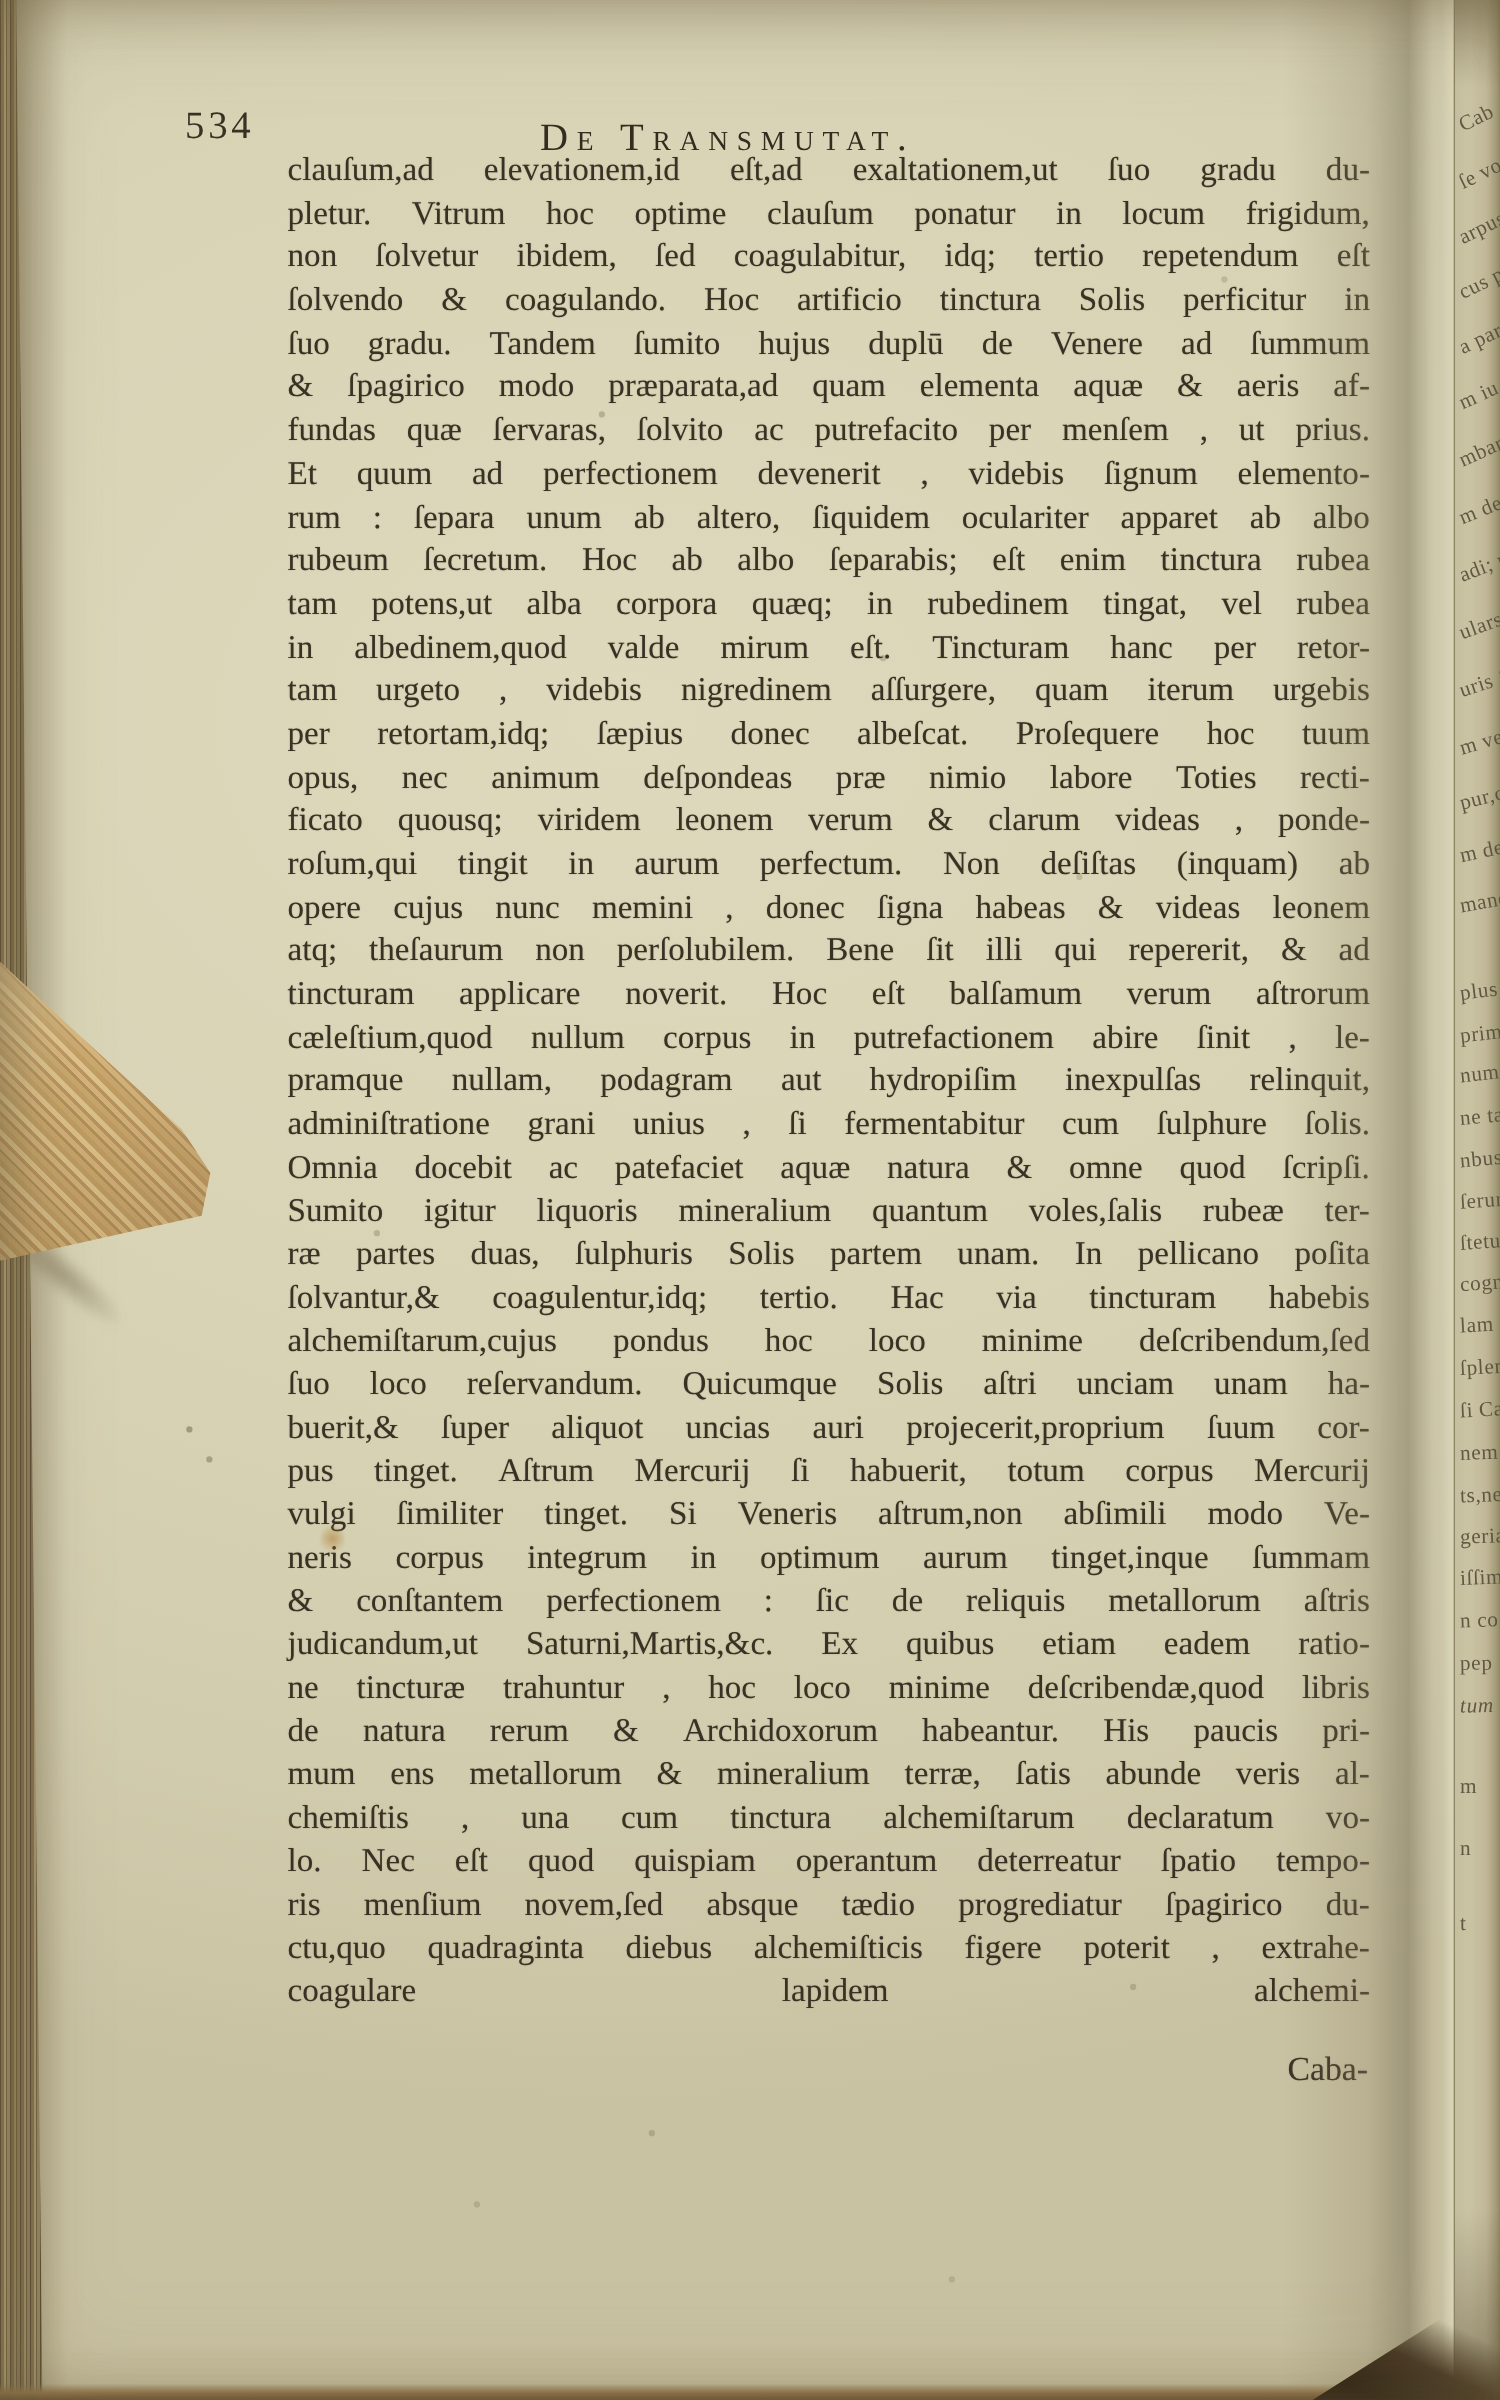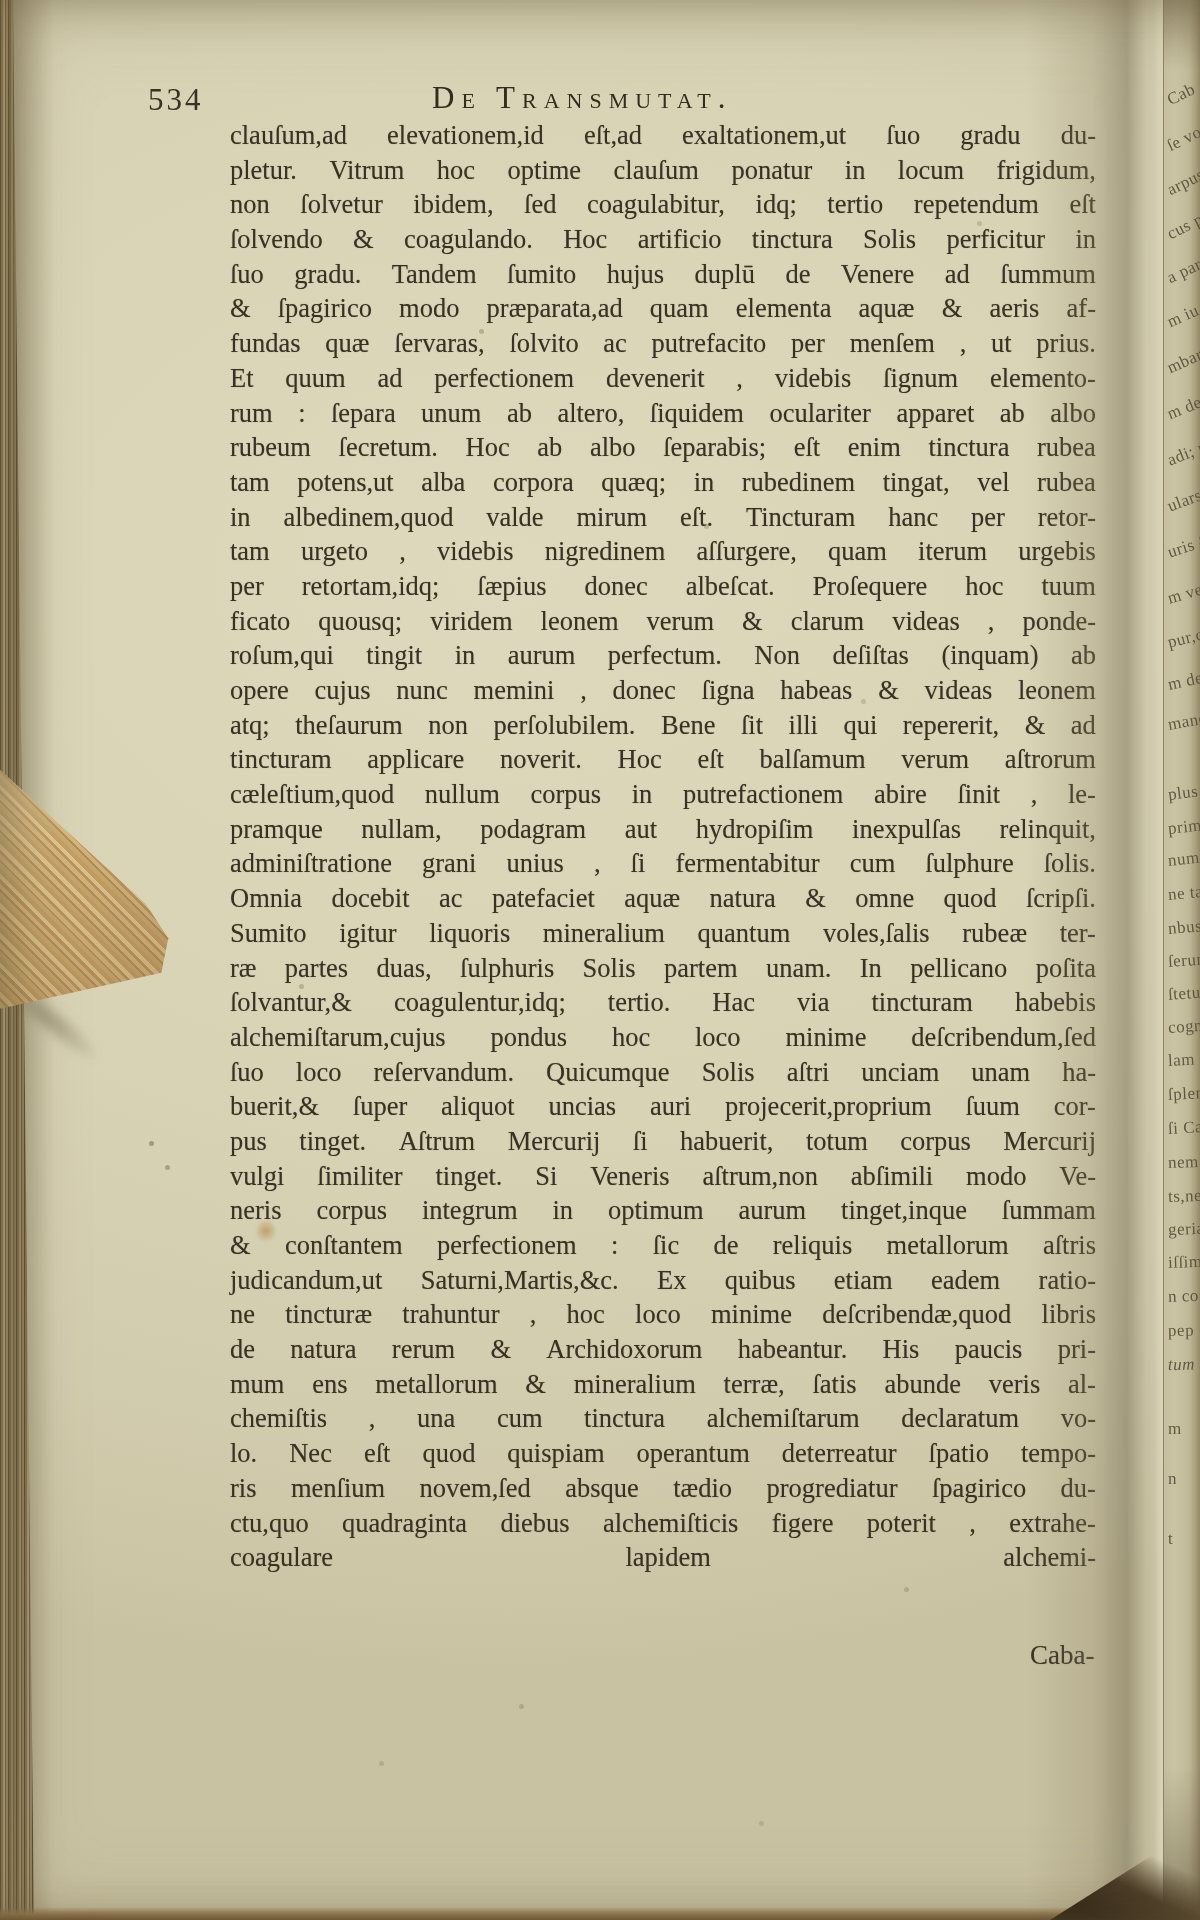--- a/index.html
+++ b/index.html
@@ -86,21 +86,21 @@
     background:radial-gradient(ellipse 50% 40% at 45% 40%,rgba(80,65,40,.38),rgba(80,65,40,0) 70%);
     transform:rotate(40deg);transform-origin:left top;
     filter:blur(4px);
   }
   
   .pagenum{
     position:absolute;left:148px;top:82px;
     font-size:31px;color:#3a3124;letter-spacing:3px;
   }
   .running-header{
-    position:absolute;left:432px;top:80px;
+    position:absolute;left:432px;top:92px;
     font-size:31px;font-variant:small-caps;letter-spacing:7px;
     color:#352c1f;white-space:nowrap;
   }
   .text-block{
     position:absolute;left:230px;top:118px;width:866px;
     font-size:26.5px;color:#3a3124;
     text-shadow:0 0 1px rgba(58,50,34,.35);
   }
   .line{
     display:flex;justify-content:space-between;
@@ -296,20 +296,31 @@
       </div>
       <div class="line">
         <span>per</span>
         <span>retortam,idq;</span>
         <span>ſæpius</span>
         <span>donec</span>
         <span>albeſcat.</span>
         <span>Proſequere</span>
         <span>hoc</span>
         <span>tuum</span>
+      </div>
+      <div class="line">
+        <span>opus,</span>
+        <span>nec</span>
+        <span>animum</span>
+        <span>deſpondeas</span>
+        <span>præ</span>
+        <span>nimio</span>
+        <span>labore</span>
+        <span>Toties</span>
+        <span>recti-</span>
       </div>
       <div class="line">
         <span>ficato</span>
         <span>quousq;</span>
         <span>viridem</span>
         <span>leonem</span>
         <span>verum</span>
         <span>&amp;</span>
         <span>clarum</span>
         <span>videas</span>

